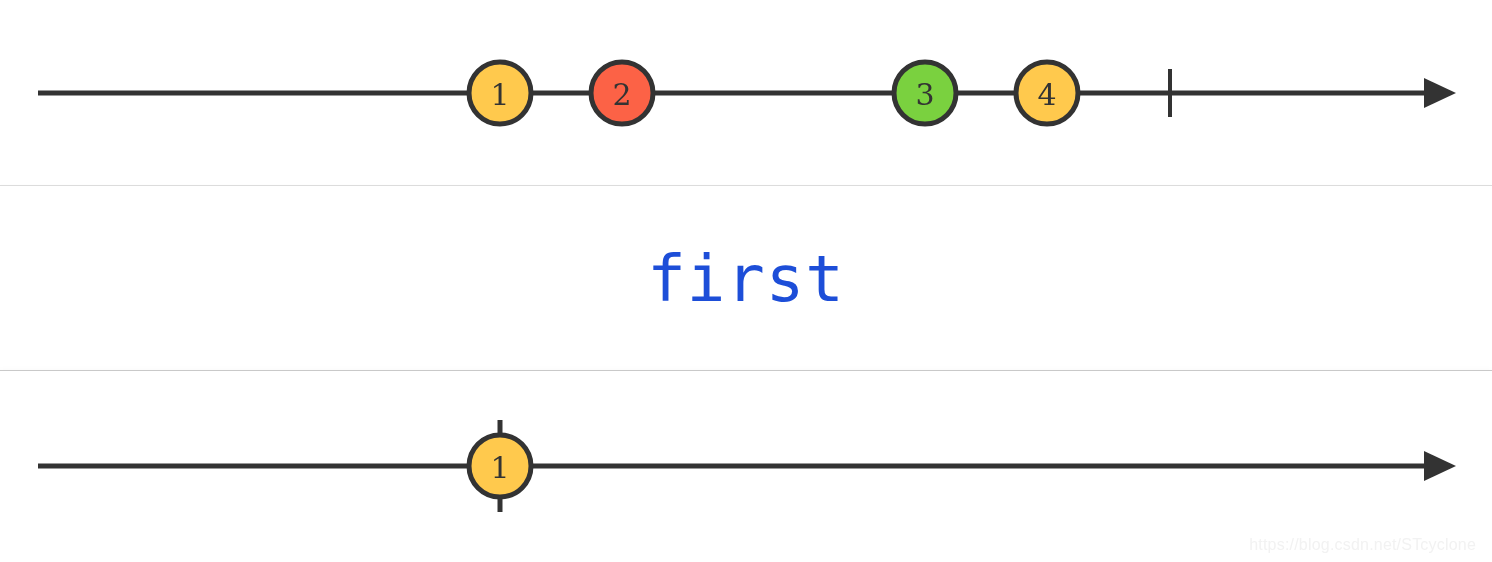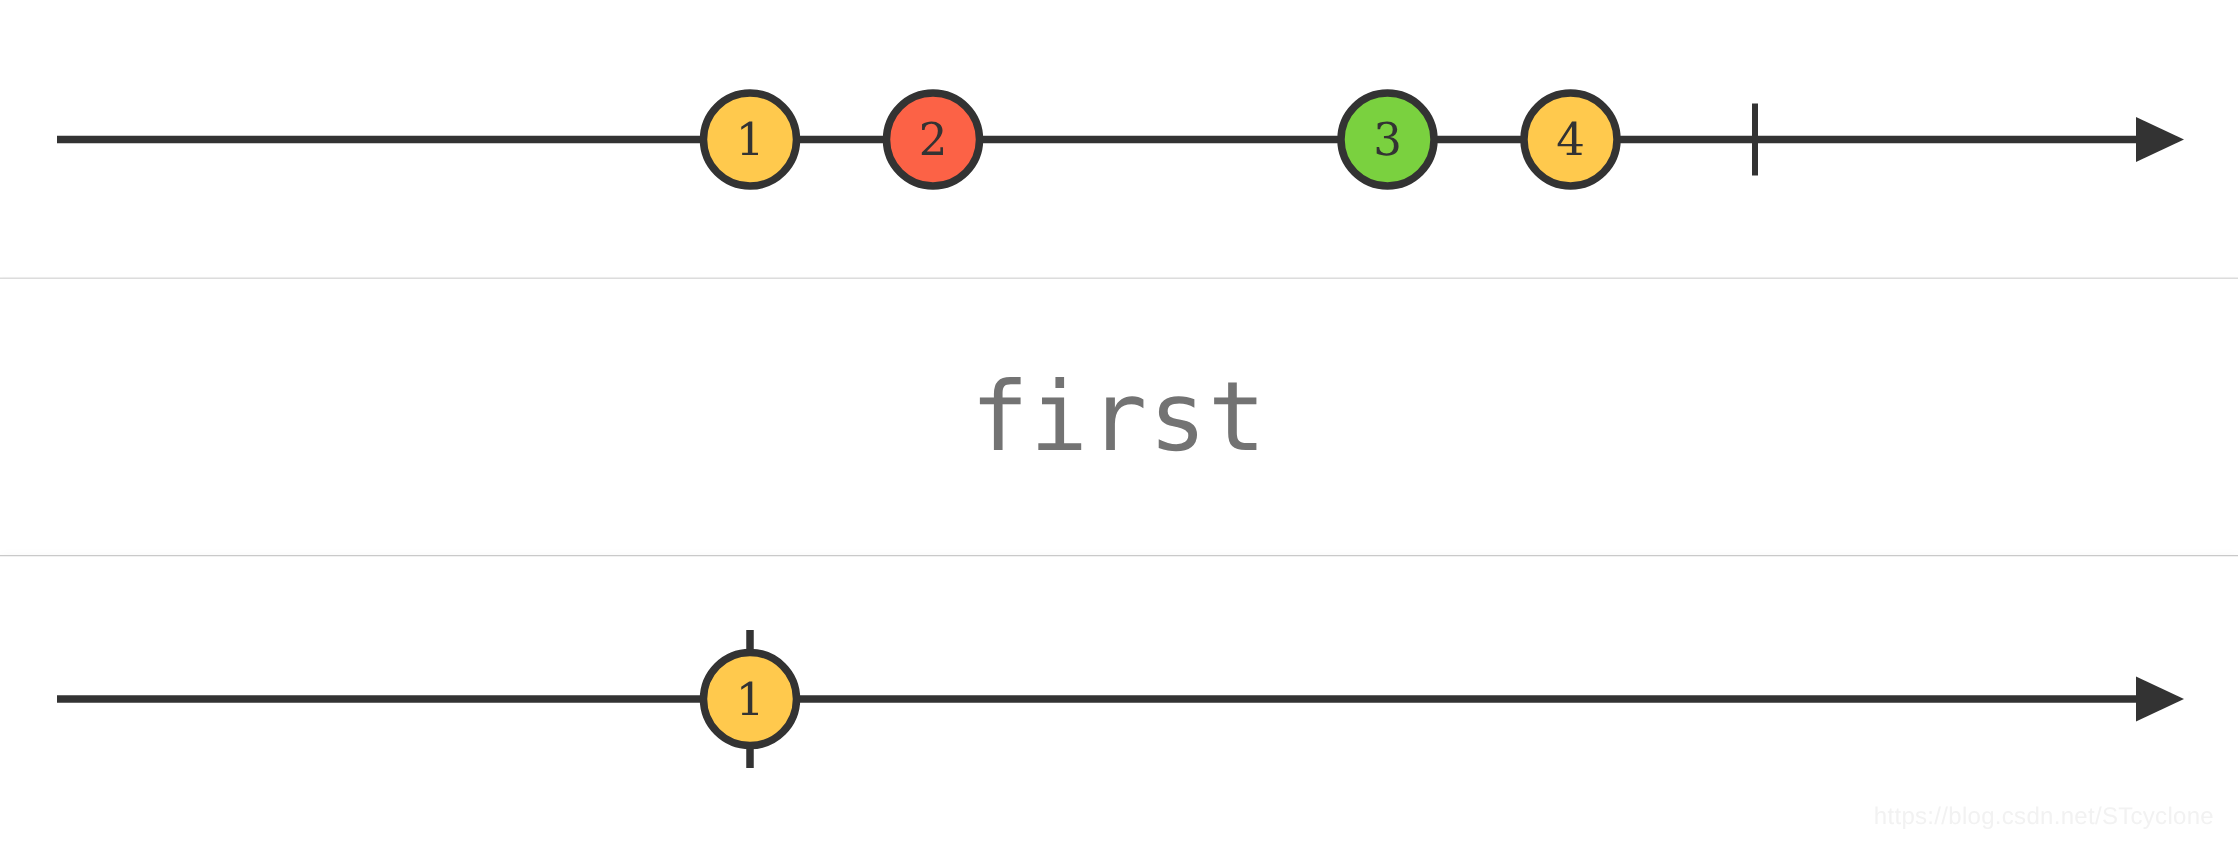--- a/index.html
+++ b/index.html
@@ -69,21 +69,21 @@
     left: 0;
     top: 0;
     width: 1492px;
     height: 185px;
     display: flex;
     align-items: center;
     justify-content: center;
     font-family: "DejaVu Sans Mono", "Liberation Mono", monospace;
     font-size: 64px;
     font-weight: 400;
-    color: #737373;
+    color: #1d4ed8;
     letter-spacing: 1px;
     user-select: none;
   }
 
   
   #watermark {
     position: absolute;
     right: 16px;
     bottom: 8px;
     font-family: "Liberation Sans", sans-serif;

